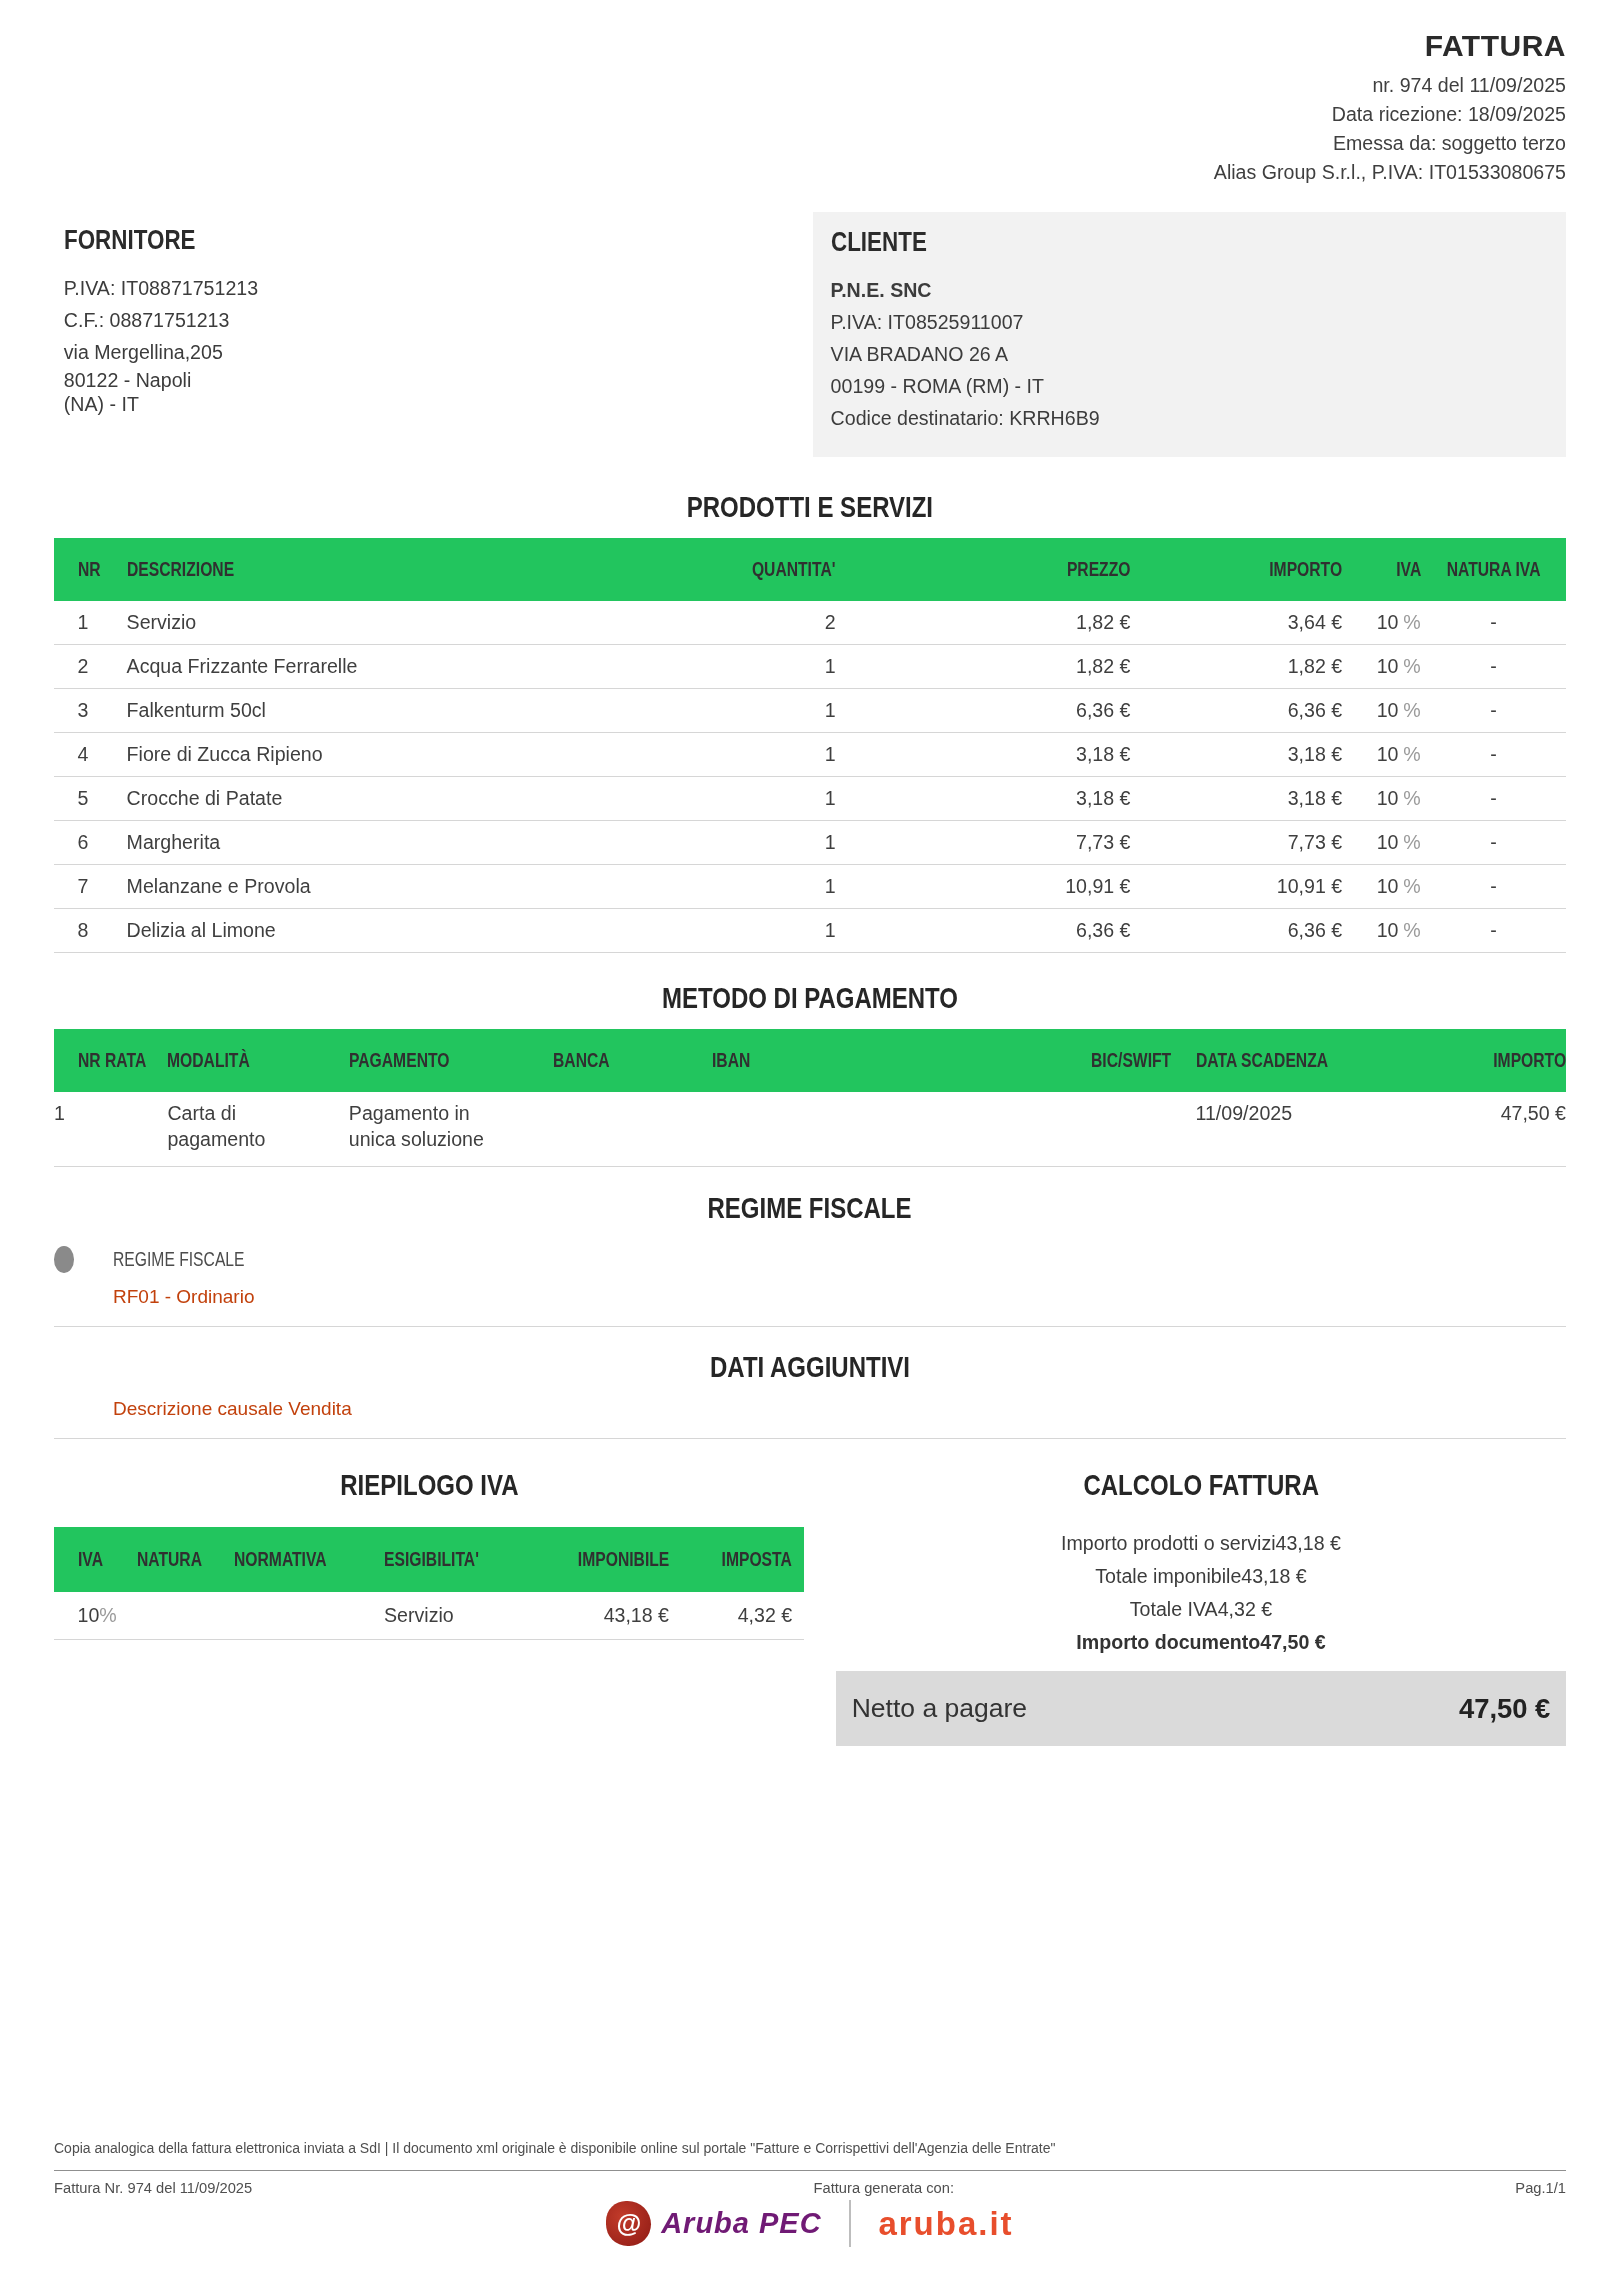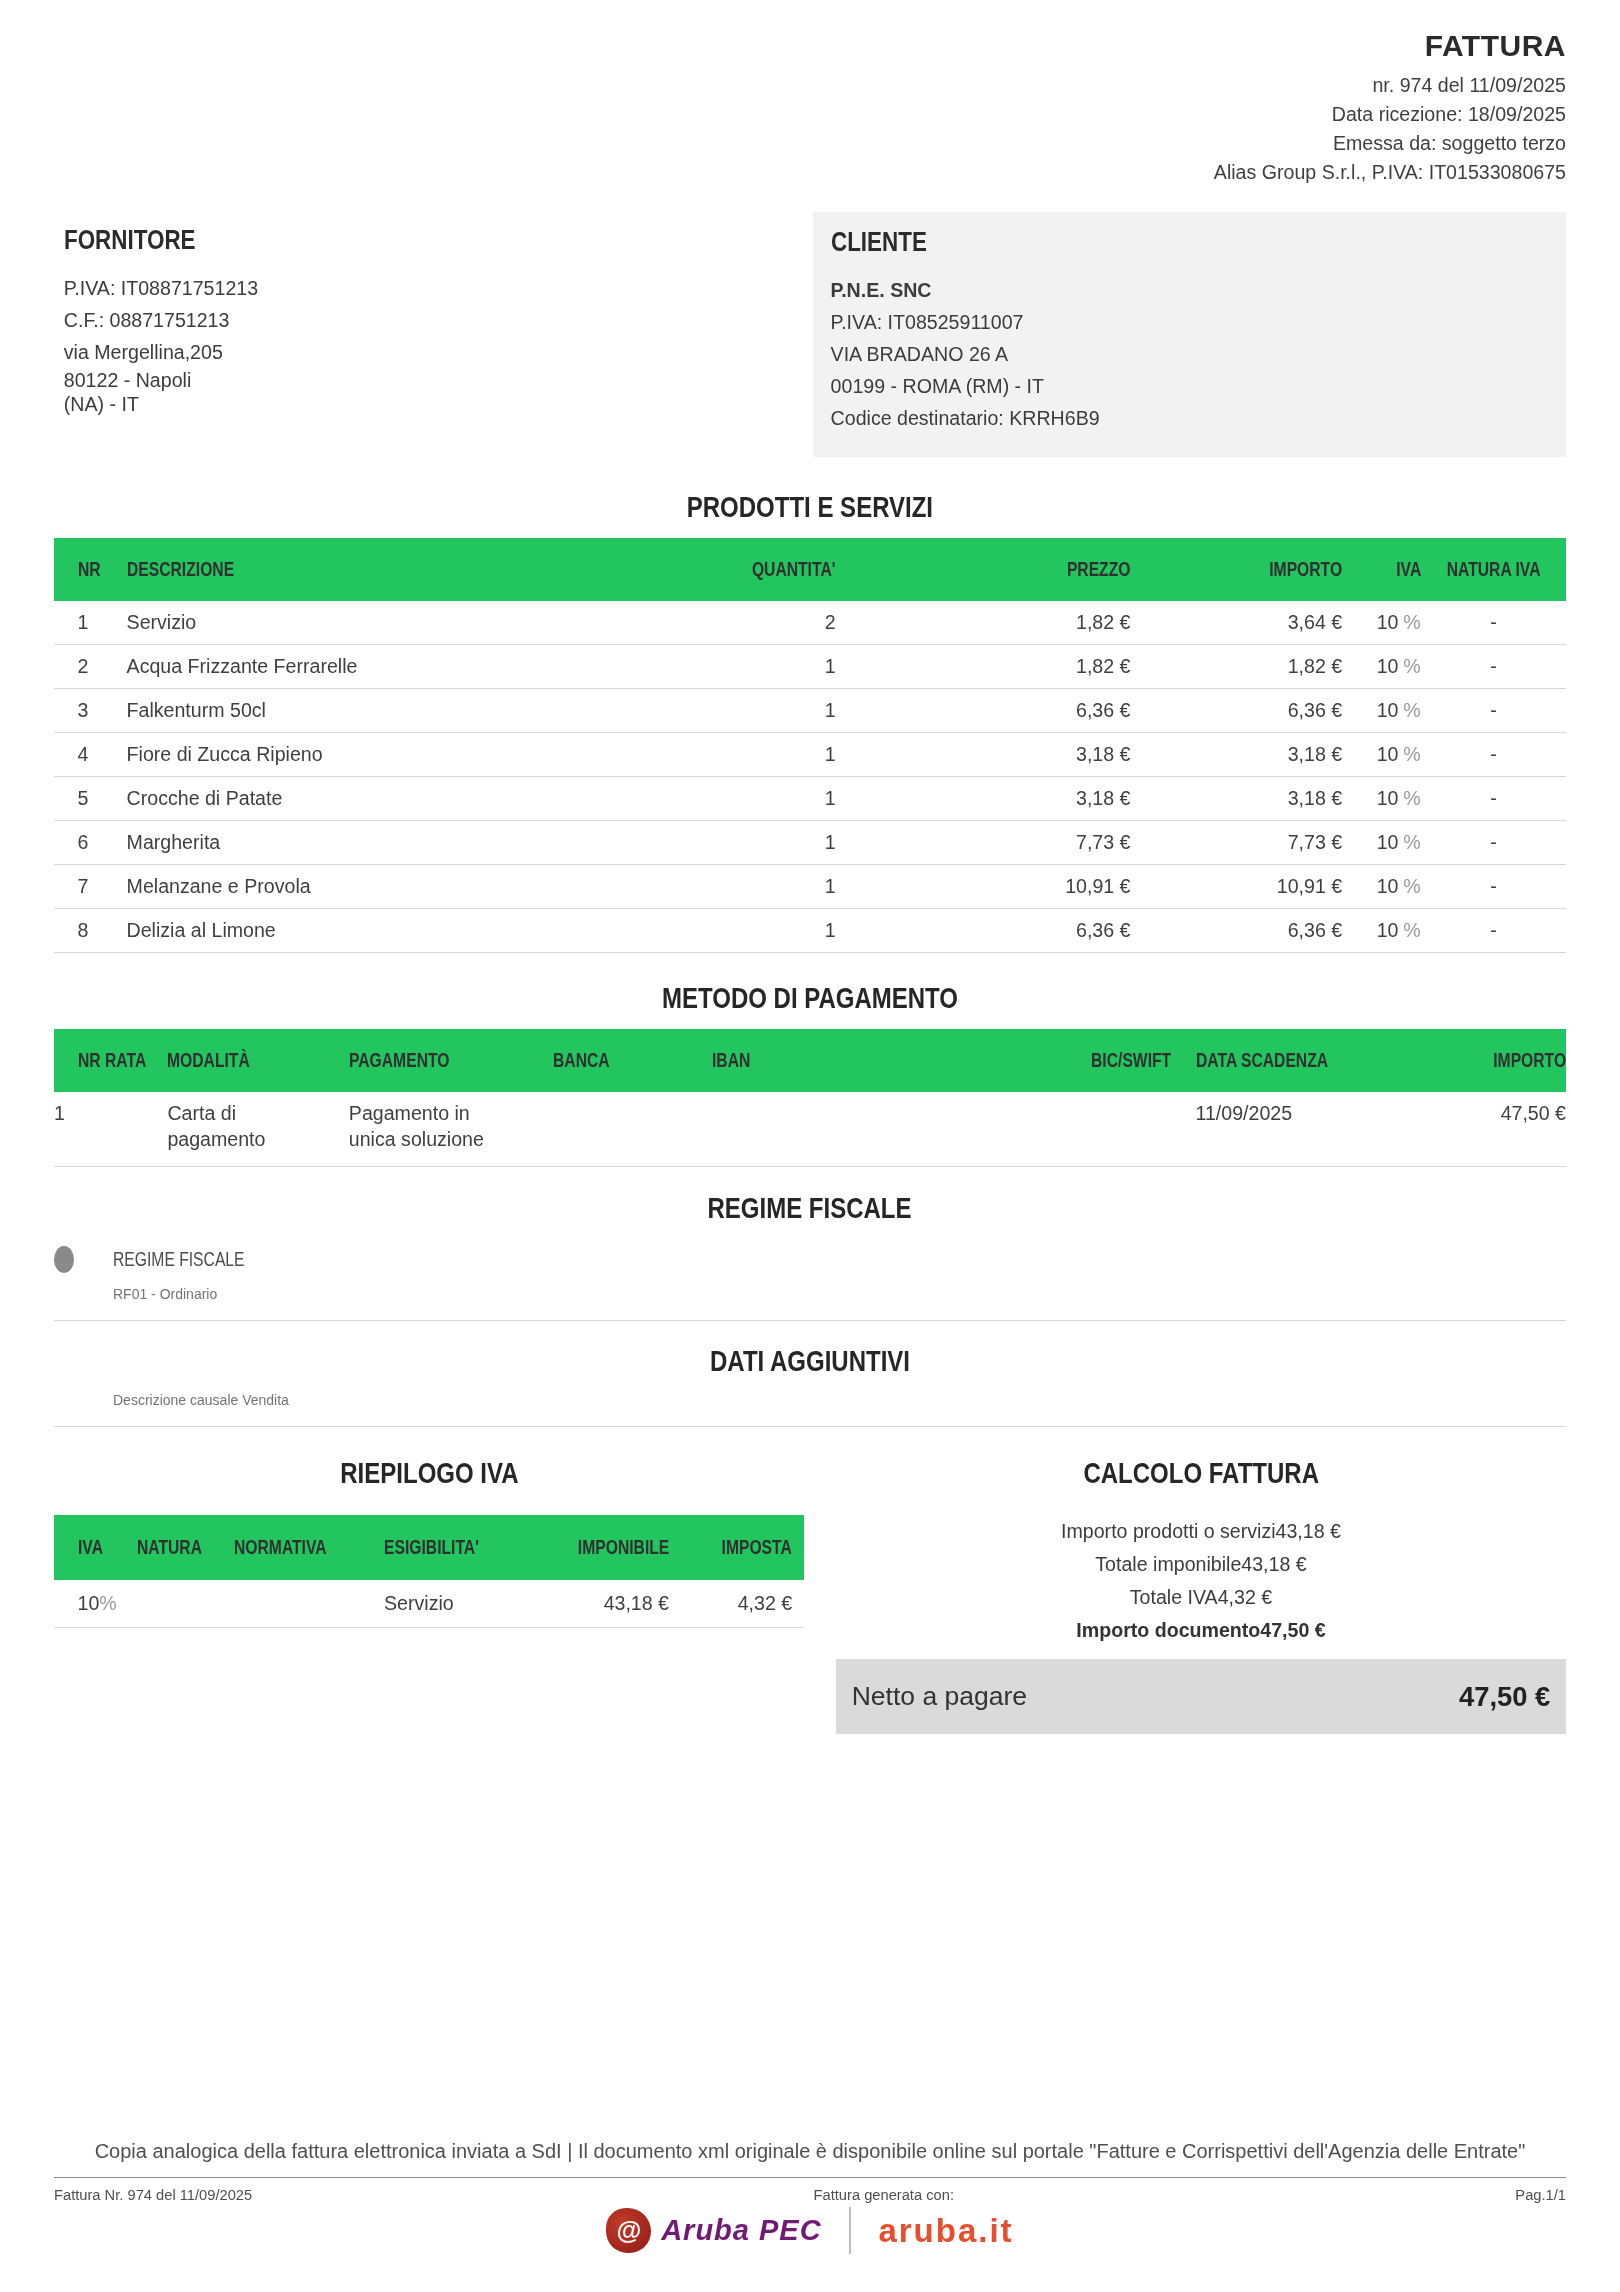--- a/index.html
+++ b/index.html
@@ -42,21 +42,21 @@
 
   .payment-table { margin-top:13.7px; }
   .payment-table tbody tr { border-bottom:1px solid #d6d6d6; }
   .payment-table td { padding:9.8px 0 13.7px 0; vertical-align:top; line-height:25.5px; }
   .payment-table .cellpadr { padding-right:24.5px; }
 
   
   .bullet-row { display:flex; align-items:center; margin:21.6px 0 0 0; }
   .bullet { width:19.6px; height:26.5px; border-radius:50%; background:#8a8a8a; margin-right:39px; flex:none; }
   .bullet-label { font-size:19.6px; color:#4c4c4c; }
-  .bullet-value { font-size:14px; color:#737373; margin:13.7px 0 17.6px 59px; }
+  .bullet-value { font-size:19px; color:#c2410c; margin:13.7px 0 17.6px 59px; }
   .sep { border:none; border-top:1px solid #d6d6d6; }
 
   
   .summary { display:flex; justify-content:space-between; margin-top:29px; }
   .sum-left { width:750px; }
   .sum-right { width:730px; }
   .sum-title { text-align:center; font-size:30px; font-weight:bold; color:#262626; margin-bottom:25.5px; }
   .iva-table thead th { height:65px; }
   .iva-table td { height:47px; }
   .iva-table tbody tr { border-bottom:1px solid #d6d6d6; }
@@ -64,21 +64,21 @@
 
   .calc-rows { margin-top:5.9px; }
   .calc-row { display:flex; justify-content:center; font-size:19.6px; line-height:33px; }
   .calc-row.bold { font-weight:bold; color:#333; }
   .netto-box { margin-top:11.8px; background:#dadada; padding:21.6px 15.7px; display:flex; justify-content:space-between; align-items:center; }
   .netto-label { font-size:26.5px; color:#333; }
   .netto-value { font-size:27.4px; font-weight:bold; color:#222; }
 
   
   .footer { position:absolute; left:54px; right:54px; top:2140px; }
-  .disclaimer { text-align:center; font-size:20px; color:#4f4f4f; }
+  .disclaimer { text-align:left; font-size:14px; color:#4f4f4f; }
   .footer-rule { border:none; border-top:1px solid #8f8f8f; margin-top:13.7px; }
   .footer-row { display:flex; justify-content:space-between; font-size:14.7px; color:#4f4f4f; margin-top:9.8px; }
   .logos { display:flex; justify-content:center; align-items:center; gap:27.4px; margin-top:3.9px; }
   .aruba-pec { display:flex; align-items:center; gap:9.8px; }
   .seal { width:45px; height:45px; border-radius:46% 54% 50% 50%; background:radial-gradient(circle at 35% 35%, #c23b2a, #8e1a14); color:#fff; font-size:25.5px; font-weight:bold; display:flex; align-items:center; justify-content:center; }
   .aruba-pec-text { font-size:29px; font-weight:bold; font-style:italic; color:#701a75; letter-spacing:1px; }
   .logo-divider { width:2px; height:47px; background:#bdbdbd; }
   .aruba-it-text { font-size:33px; font-weight:bold; color:#e84e2c; letter-spacing:2px; }
 </style>
 </head>

